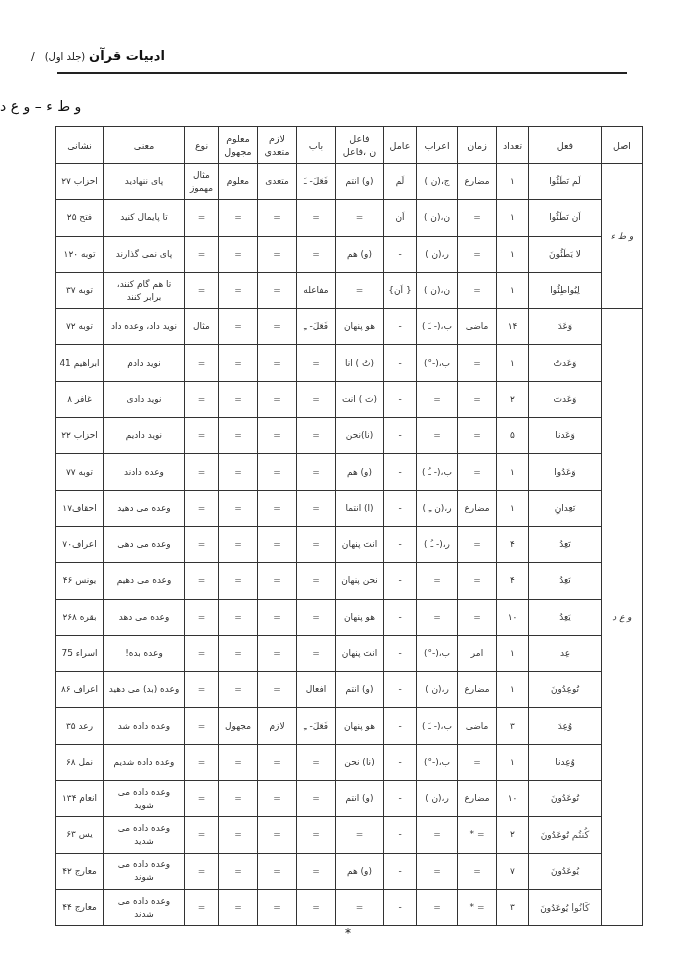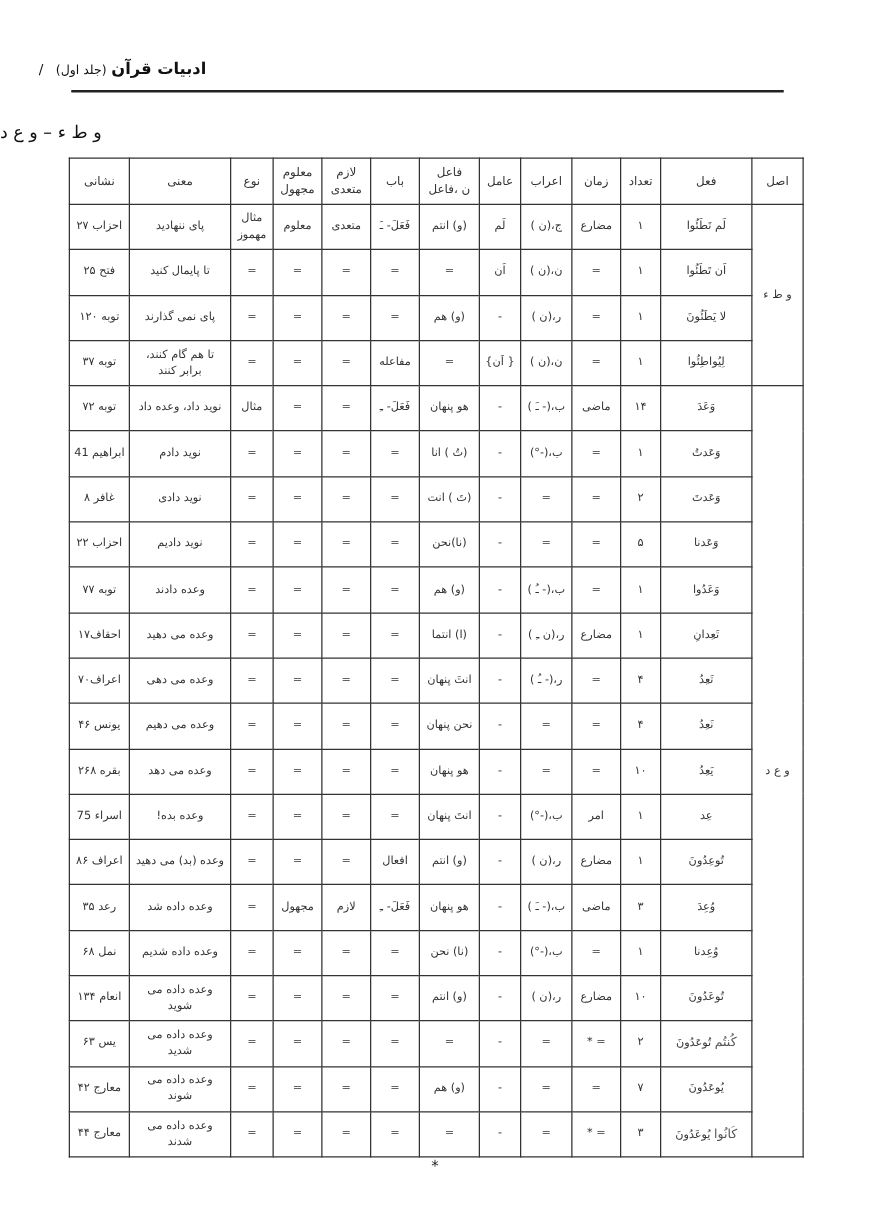--- a/index.html
+++ b/index.html
@@ -16,21 +16,21 @@
          direction:rtl; font-size:14px; }
   table.grid { position:absolute; left:55px; top:126px; border-collapse:collapse;
          direction:rtl; table-layout:fixed; }
   table.grid td, table.grid th { border:1.2px solid #333; padding:0 3px; text-align:center;
          vertical-align:middle; font-weight:normal; overflow:hidden; }
   table.grid th { height:36px; font-size:9.5px; color:#333; line-height:13px; }
   table.grid td { height:35.3px; font-size:9px; color:#333; line-height:13px; }
   th.h-asl { font-size:12px; color:#111; text-align:right; }
   th.h-fel { font-size:15px; color:#111; text-align:right; padding-right:8px;border-radius:17px; }
   th.h-mana { font-size:11px; font-weight:bold; color:#111; text-align:right; padding-right:8px;margin-top:44px; }
-  td.c-asl { vertical-align:top; text-align:right; font-size:11px; padding-top:6px; }
+  td.c-asl { vertical-align:top; text-align:right; font-size:11px; padding-top:6px;font-style:italic; }
   td.c-fel { font-size:16px; color:#111; text-align:right; padding-right:8px; }
   td.c-fel .pre { font-size:10px; color:#555;margin-top:24px; }
   td.c-mana { font-size:11px; font-weight:bold; color:#111; text-align:right; padding-right:8px; line-height:15px; }
   td.c-ref { font-size:9.5px; }
   td.c-eq { color:#666; }
   .footnote-star { position:absolute; top:926px; left:345px; font-size:12px; color:#222; }
 </style>
 </head>
 <body>
 

